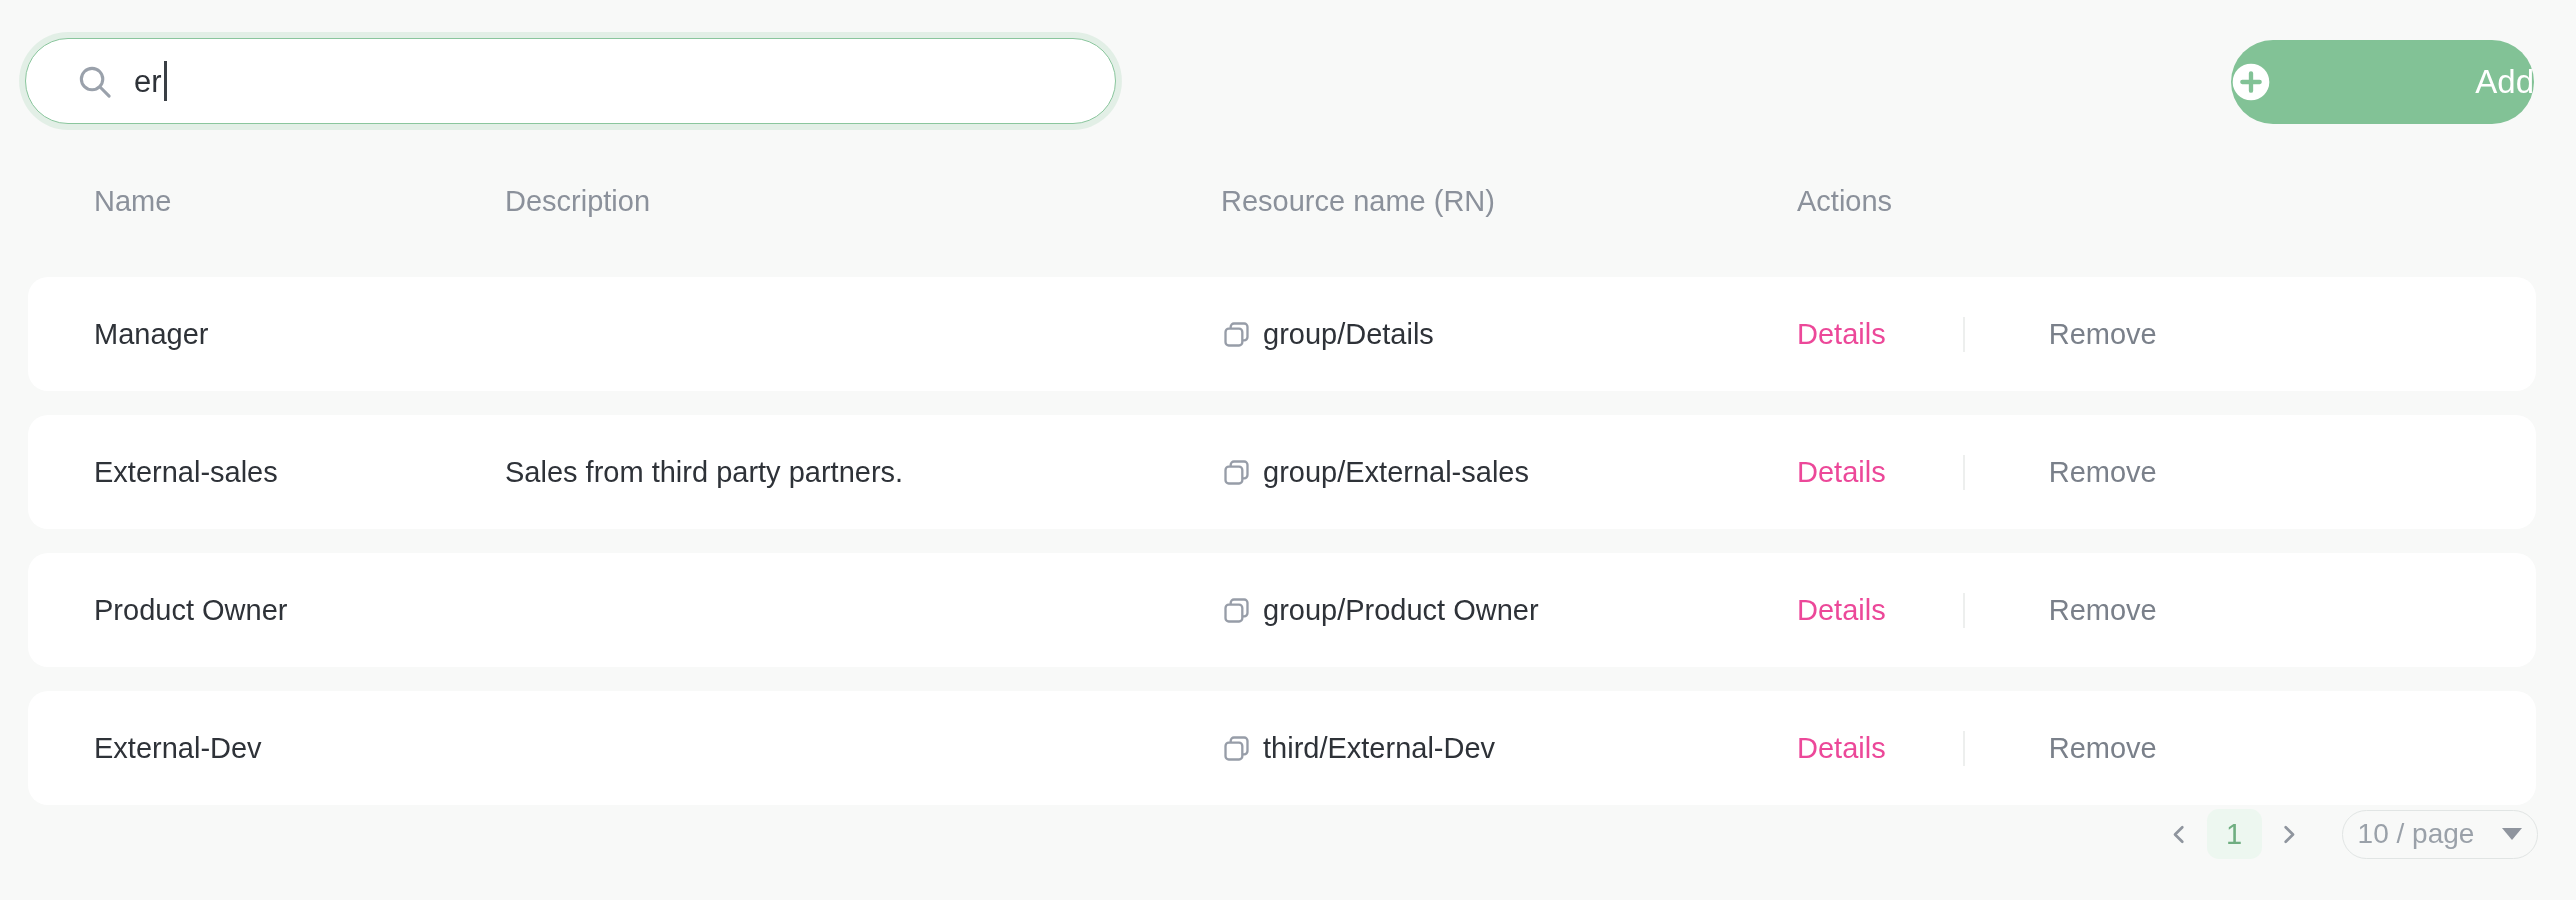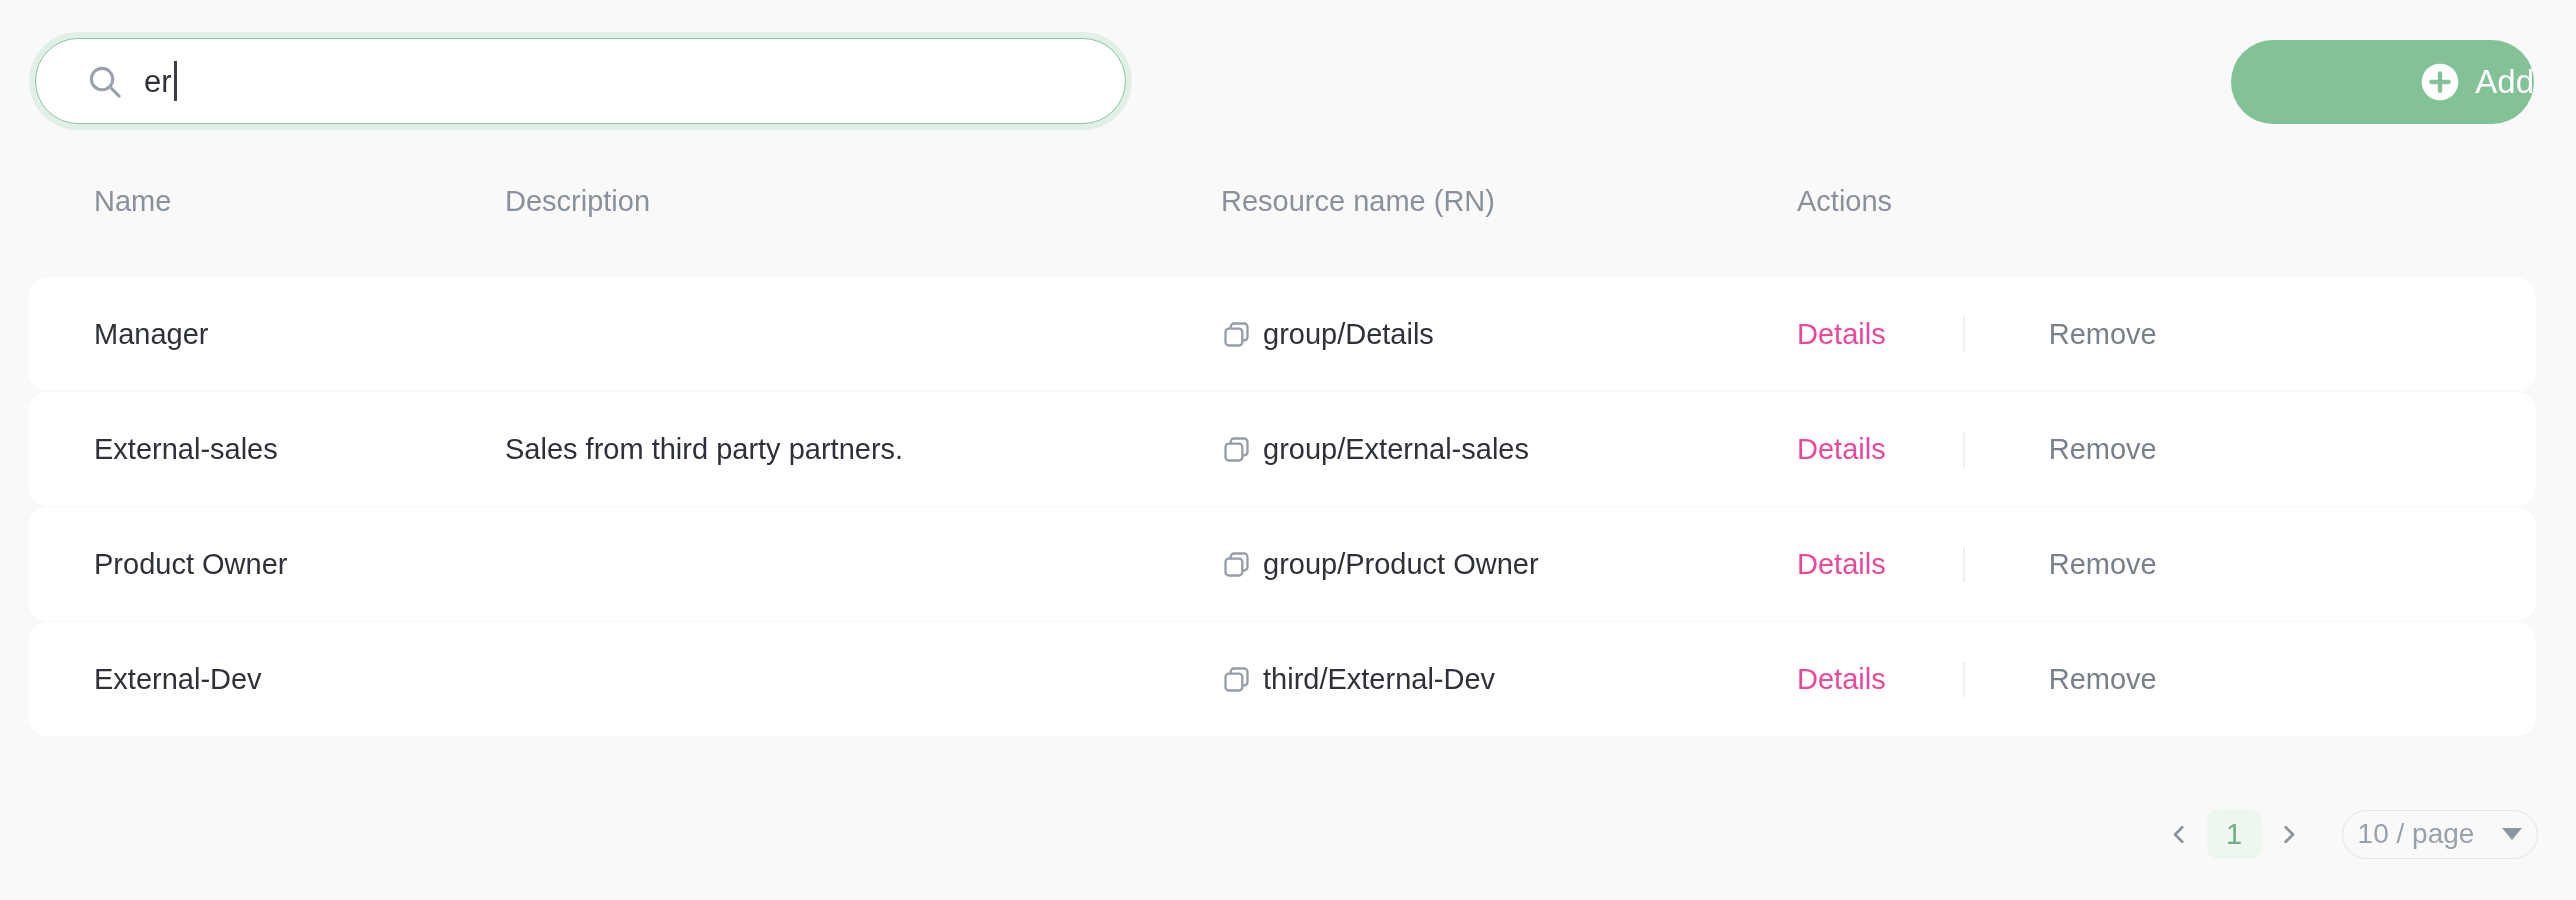--- a/index.html
+++ b/index.html
@@ -6,60 +6,60 @@
   html,body { width:2576px; height:901px; }
   body {
     position:relative;
     background:#f8f9f8;
     font-family:"Liberation Sans", sans-serif;
     overflow:hidden;
   }
 
   
   .search-box {
-    position:absolute; left:35px; top:38px;
+    position:absolute; left:25px; top:38px;
     width:1091px; height:86px;
     background:#ffffff;
     border:1.7px solid #8ac69d;
     border-radius:45px;
     box-shadow:0 0 0 5.9px rgba(130,194,150,0.18);
     display:flex; align-items:center;
     padding-left:49px;
     cursor:text;
   }
   .search-box svg { flex:0 0 auto; margin-right:20px; }
   .search-text { font-size:31px; color:#2e3238; line-height:1; }
   .caret { width:2.5px; height:40px; background:#3a3f45; margin-left:2.5px; }
 
   .add-btn {
     position:absolute; left:2231px; top:40px;
     width:303px; height:84px;
     background:#82c296; border:none; border-radius:42px;
-    display:flex; align-items:center; justify-content:flex-end; gap:15px;
+    display:flex; align-items:center; justify-content:space-between; gap:15px;
     color:#ffffff; font-size:33px; font-family:inherit;
     cursor:pointer;
   }
 
   
   .thead {
     position:absolute; left:28px; top:172px;
     width:2508px; height:59px;
     display:flex; align-items:center;
     padding-left:66px;
     font-size:29px; color:#8b919b;
   }
   .col-name    { width:411px; }
   .col-desc    { width:716px; }
   .col-rn      { width:576px; }
   .col-actions { flex:1; }
 
   .rows {
     position:absolute; left:28px; top:277px;
     width:2508px;
-    display:flex; flex-direction:column; gap:1px;
+    display:flex; flex-direction:column; gap:24px;
   }
   .row {
     height:114px; background:#ffffff; border-radius:20px;
     display:flex; align-items:center;
     padding-left:66px;
     font-size:29px; color:#2e3238;
   }
   .rn-cell { display:flex; align-items:center; gap:11px; }
   .rn-cell svg { flex:0 0 auto; }
 

